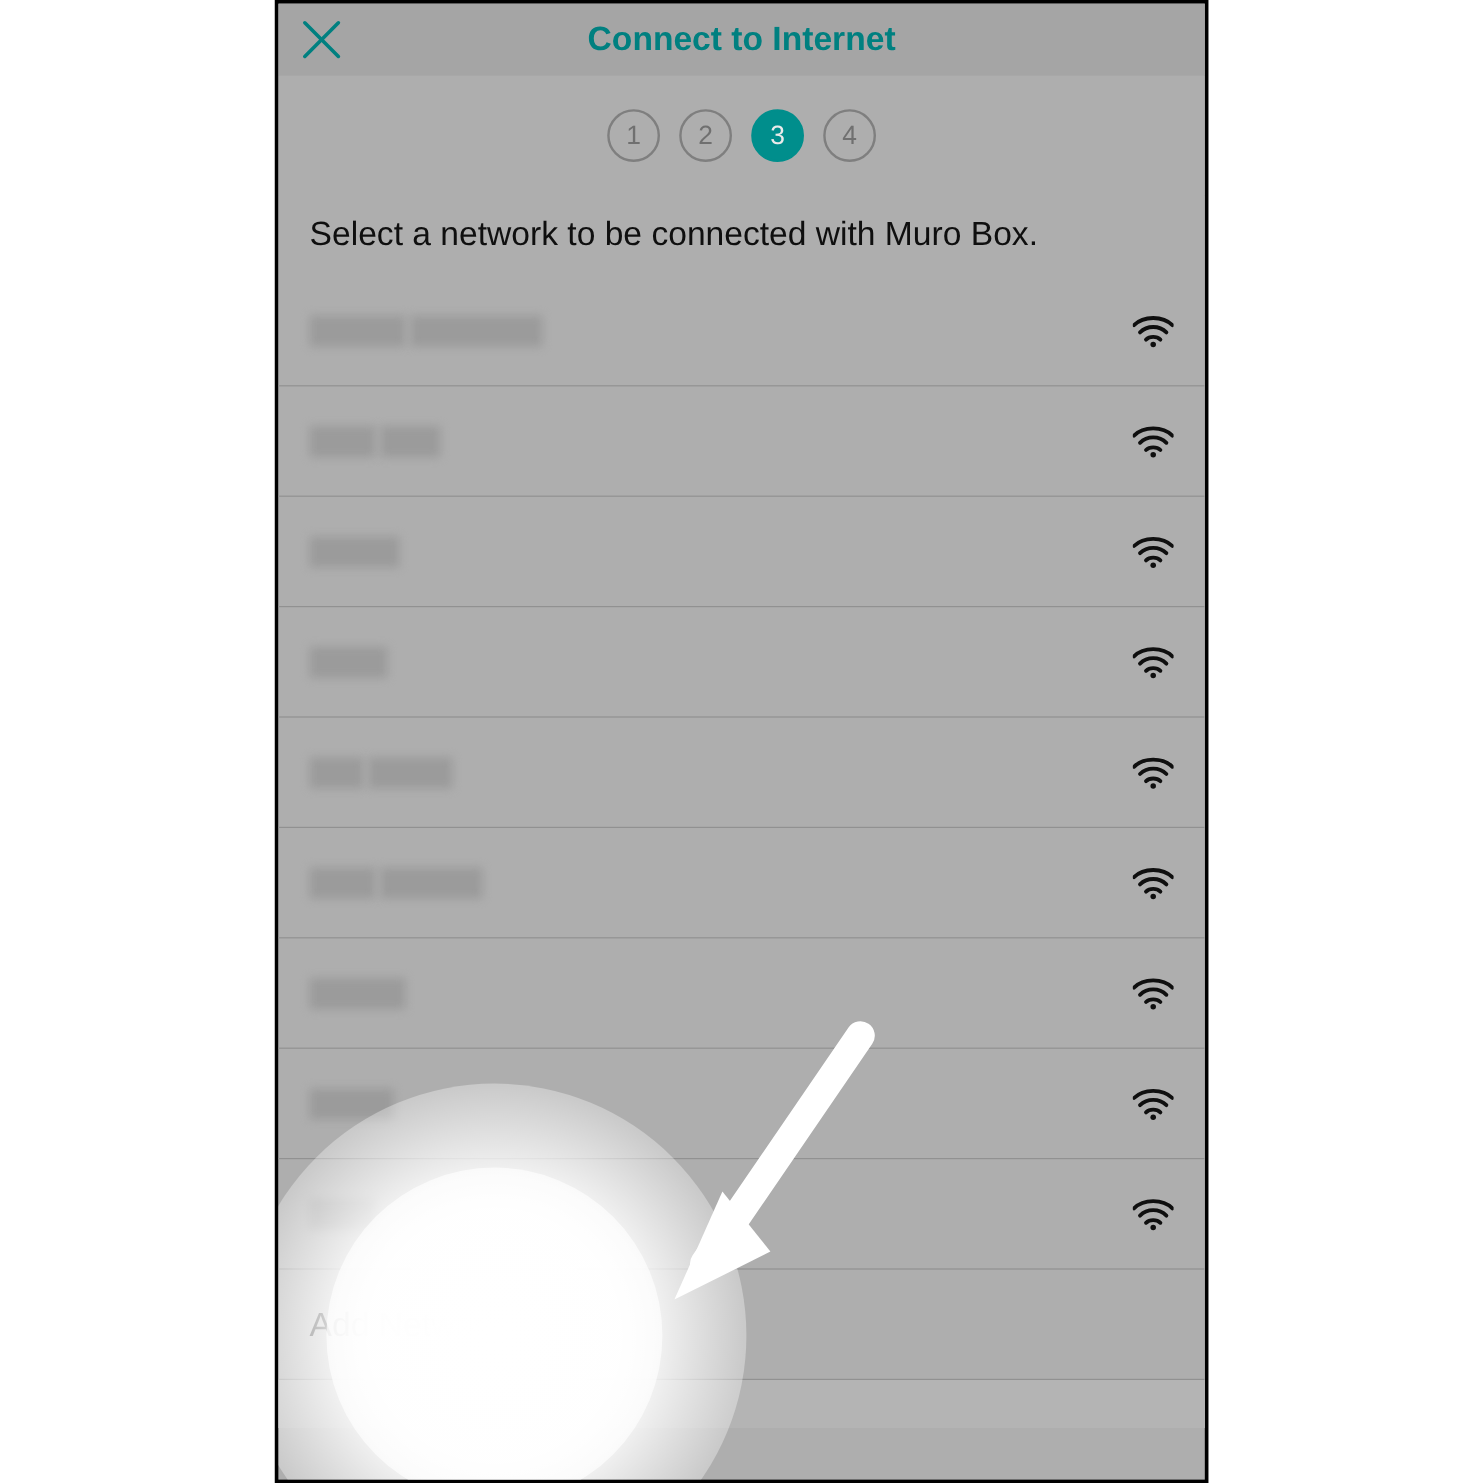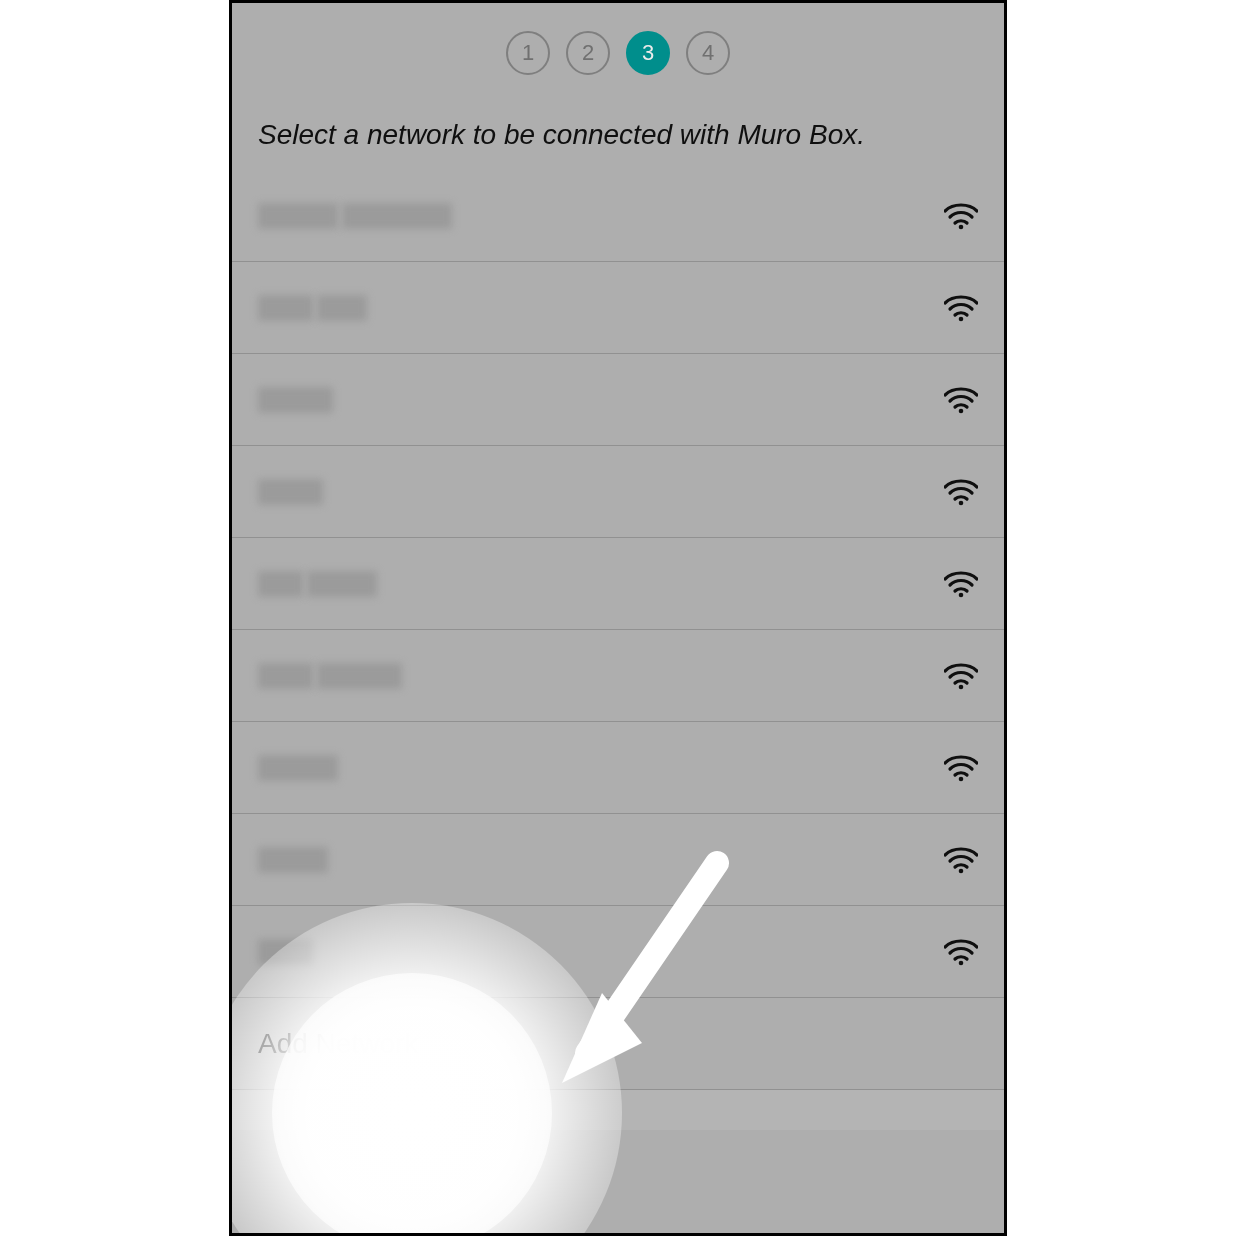--- a/index.html
+++ b/index.html
@@ -82,21 +82,20 @@
     background: #009b98;
     border-color: #009b98;
     color: #ffffff;
   }
   .instruction {
     padding: 14px 26px 18px 26px;
     font-size: 28px;
     line-height: 1.25;
     color: #111;
     background: #bdbdbd;
-    font-style: italic;
   }
   .list {
     background: #bdbdbd;
   }
   .row {
     height: 92px;
     display: flex;
     align-items: center;
     justify-content: space-between;
     padding: 0 26px;
@@ -163,20 +162,29 @@
     width: 200px;
     height: 260px;
   }
 </style>
 </head>
 <body>
 
 <div class="stage">
   <div class="phone">
 
+    <div class="header">
+      <div class="close-btn">
+        <svg viewBox="0 0 36 36">
+          <line x1="4" y1="4" x2="32" y2="32" stroke="#008b8b" stroke-width="3" stroke-linecap="round"></line>
+          <line x1="32" y1="4" x2="4" y2="32" stroke="#008b8b" stroke-width="3" stroke-linecap="round"></line>
+        </svg>
+      </div>
+      <div class="header-title">Connect to Internet</div>
+    </div>
 
     <div class="steps">
       <div class="step">1</div>
       <div class="step">2</div>
       <div class="step active">3</div>
       <div class="step">4</div>
     </div>
 
     <div class="instruction">Select a network to be connected with Muro Box.</div>
 

